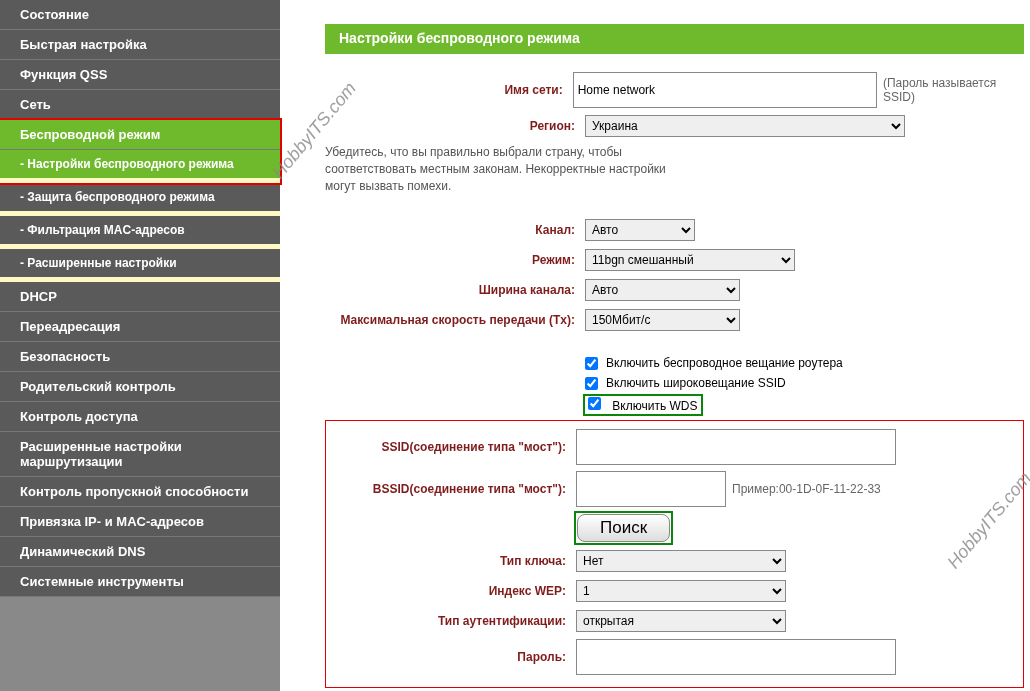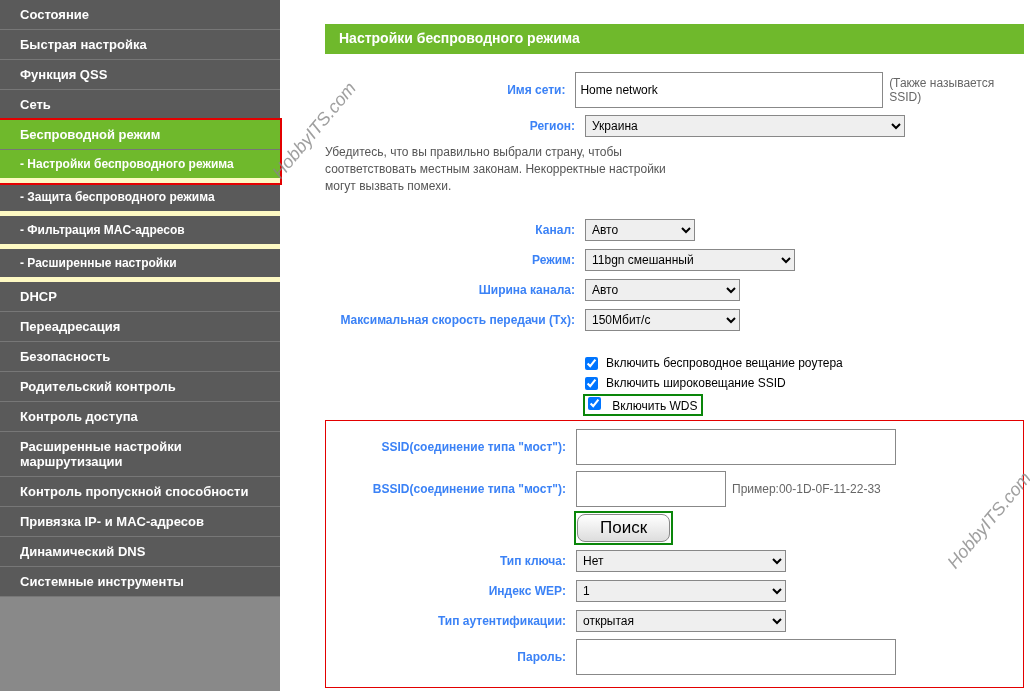--- a/index.html
+++ b/index.html
@@ -10,21 +10,21 @@
   .menu-item.active-parent { background: #6fb92c; }
   .menu-sub { color: #fff; padding: 7px 0 7px 20px; border-bottom: 5px solid #fef9c3; font-size: 12px; cursor: pointer; background: #5a5a5a; font-weight: bold; }
   .menu-sub.active { background: #6fb92c; }
   .sidebar .fill { height: 300px; background: #898989; }
   .red-box { outline: 2px solid #e30000; }
 
   .content { flex: 1; padding: 24px 6px 0 45px; }
   .panel-title { background: #6fb92c; color: #fff; font-weight: bold; font-size: 14px; padding: 6px 14px; }
   .sep { border-bottom: 2px solid #6fb92c; margin-bottom: 18px; }
   .row { display: flex; align-items: center; margin-bottom: 6px; min-height: 24px; }
-  .lbl { width: 260px; text-align: right; padding-right: 10px; font-weight: bold; color: #3b82f6; font-size: 12px; }
+  .lbl { width: 260px; text-align: right; padding-right: 10px; font-weight: bold; color: #7f1d1d; font-size: 12px; }
   .val { display: flex; align-items: center; gap: 6px; }
   input[type="text"] { border: 1px solid #888; padding: 2px 4px; font-size: 12px; height: 36px; }
   select { border: 1px solid #888; padding: 1px 2px; font-size: 12px; height: 22px; background: #efefef; }
   .hint { color: #666; font-size: 12px; }
   .note { color: #555; font-size: 12px; line-height: 1.4; }
   .chk-row { display: flex; align-items: center; margin-left: 260px; margin-bottom: 6px; }
   .chk-row input { margin-right: 8px; }
   .green-check { outline: 2px solid #0a860a; padding: 1px 3px; }
   .green-btn { outline: 2px solid #0a860a; padding: 1px; }
   .wds-box { border: 1px solid #e30000; padding: 8px 6px 6px 6px; margin-top: 4px; }
@@ -64,21 +64,21 @@
   </div>
 
   <div class="content">
     <div class="panel-title">Настройки беспроводного режима</div>
     <div class="sep"></div>
 
     <div class="row">
       <div class="lbl">Имя сети:</div>
       <div class="val">
         <input type="text" style="width: 320px;" value="Home network">
-        <span class="hint">(Также называется SSID)</span>
+        <span class="hint">(Пароль называется SSID)</span>
       </div>
     </div>
 
     <div class="row">
       <div class="lbl">Регион:</div>
       <div class="val">
         <select style="width:320px"><option>Украина</option></select>
       </div>
     </div>
 

